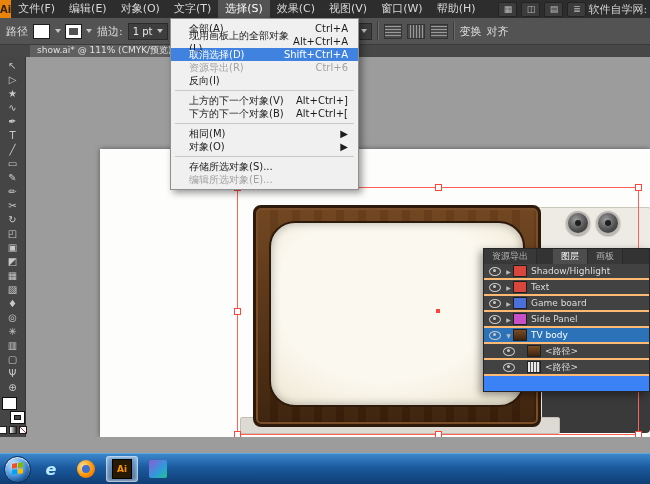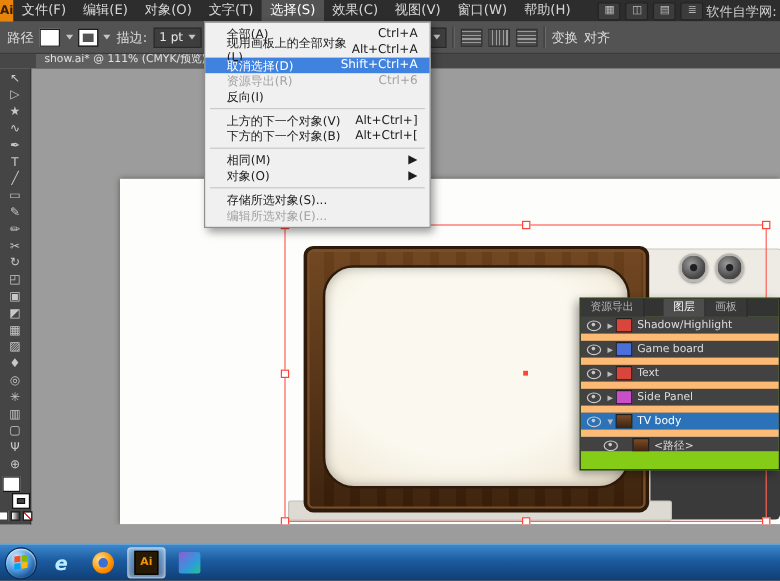--- a/index.html
+++ b/index.html
@@ -77,27 +77,27 @@
   
   .menu{position:absolute;left:170px;top:18px;width:187px;background:#f0f0f0;border:1px solid #8f8f8f;
         box-shadow:3px 3px 7px rgba(0,0,0,.4);z-index:60;padding:3px 0;}
   .mrow{display:flex;justify-content:space-between;align-items:center;height:13px;padding:0 10px 0 18px;font-size:10px;color:#1c1c1c;}
   .mrow .ms{color:#1c1c1c;font-size:10px;}
   .mrow.hl{background:#3f82e0;color:#fff;} .mrow.hl .ms{color:#fff;}
   .mrow.dis,.mrow.dis .ms{color:#a2a2a2;}
   .msep{height:1px;background:#c9c9c9;margin:3px 4px;}
 
   
-  .layers{position:absolute;left:483px;top:248px;width:167px;height:144px;background:#84cc16;border:1px solid #262626;
+  .layers{position:absolute;left:483px;top:248px;width:167px;height:144px;background:#3b82f6;border:1px solid #262626;
           box-shadow:-3px 3px 8px rgba(0,0,0,.4);z-index:25;box-sizing:border-box;}
   .lp-tabs{display:flex;height:15px;background:#333;}
   .lp-tab{padding:0 8px;font-size:9px;line-height:15px;color:#b5b5b5;background:#383838;border-right:1px solid #2a2a2a;}
   .lp-tab.active{background:#4d4d4d;color:#fff;margin-left:16px;}
   .lp-rows{position:absolute;top:15px;left:0;right:0;bottom:15px;background:#424242;overflow:hidden;}
-  .lrow{display:flex;align-items:center;height:14px;font-size:9px;color:#ddd;border-bottom:6px solid #fdba74;padding-left:2px;}
+  .lrow{display:flex;align-items:center;height:14px;font-size:9px;color:#ddd;border-bottom:2px solid #fdba74;padding-left:2px;}
   .lrow.selected{background:#2b72b8;color:#fff;}
   .lrow.child{padding-left:16px;}
   .eye{width:10px;height:7px;border:1px solid #c9c9c9;border-radius:50%;position:relative;margin:0 3px;flex:none;}
   .eye::after{content:"";position:absolute;left:2.5px;top:1px;width:3px;height:3px;background:#c9c9c9;border-radius:50%;}
   .twirl{width:9px;font-size:6px;color:#bbb;flex:none;text-align:center;}
   .chip{width:12px;height:10px;border:1px solid #1f1f1f;margin-right:4px;flex:none;}
   .lrow-label{flex:1;white-space:nowrap;overflow:hidden;}
   .lp-footer{position:absolute;left:0;right:0;bottom:0;height:15px;background:#3a3a3a;border-top:1px solid #2c2c2c;
              font-size:9px;color:#c5c5c5;line-height:15px;padding:0 6px;display:flex;}
   .lp-ficons{margin-left:auto;display:flex;gap:4px;align-items:center;}
@@ -310,28 +310,28 @@
     <div class="lp-rows">
       <div class="lrow">
         <span class="eye"></span>
         <span class="twirl">▶</span>
         <span class="chip" style="background:#d8453a"></span>
         <span class="lrow-label">Shadow/Highlight</span>
       </div>
       <div class="lrow">
         <span class="eye"></span>
         <span class="twirl">▶</span>
+        <span class="chip" style="background:#d8453a"></span>
+        <span class="lrow-label">Text</span>
+      </div>
+      <div class="lrow">
+        <span class="eye"></span>
+        <span class="twirl">▶</span>
         <span class="chip" style="background:#4a6fd8"></span>
         <span class="lrow-label">Game board</span>
-      </div>
-      <div class="lrow">
-        <span class="eye"></span>
-        <span class="twirl">▶</span>
-        <span class="chip" style="background:#d8453a"></span>
-        <span class="lrow-label">Text</span>
       </div>
       <div class="lrow">
         <span class="eye"></span>
         <span class="twirl">▶</span>
         <span class="chip" style="background:#c94fc9"></span>
         <span class="lrow-label">Side Panel</span>
       </div>
       <div class="lrow selected">
         <span class="eye"></span>
         <span class="twirl">▼</span>

